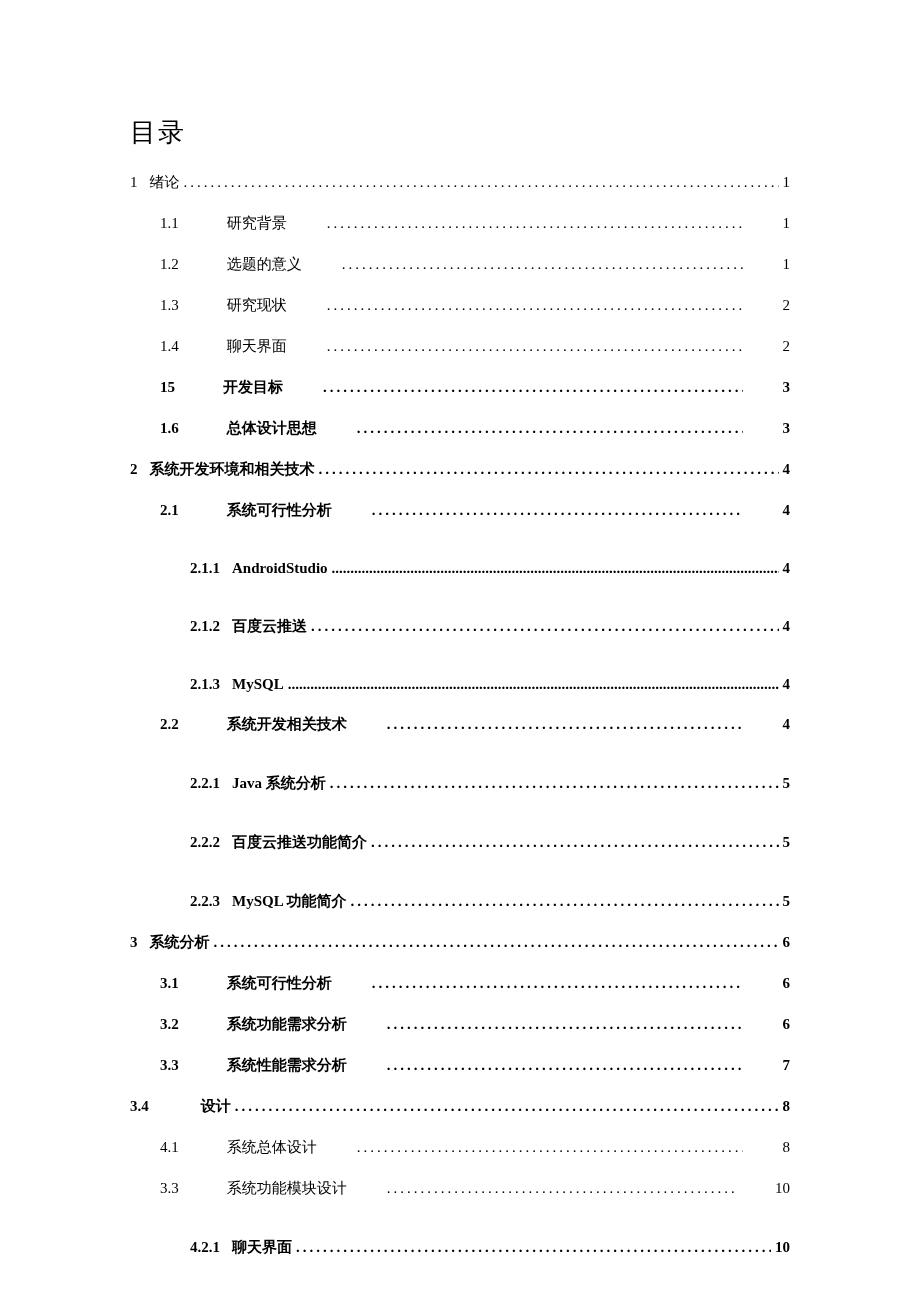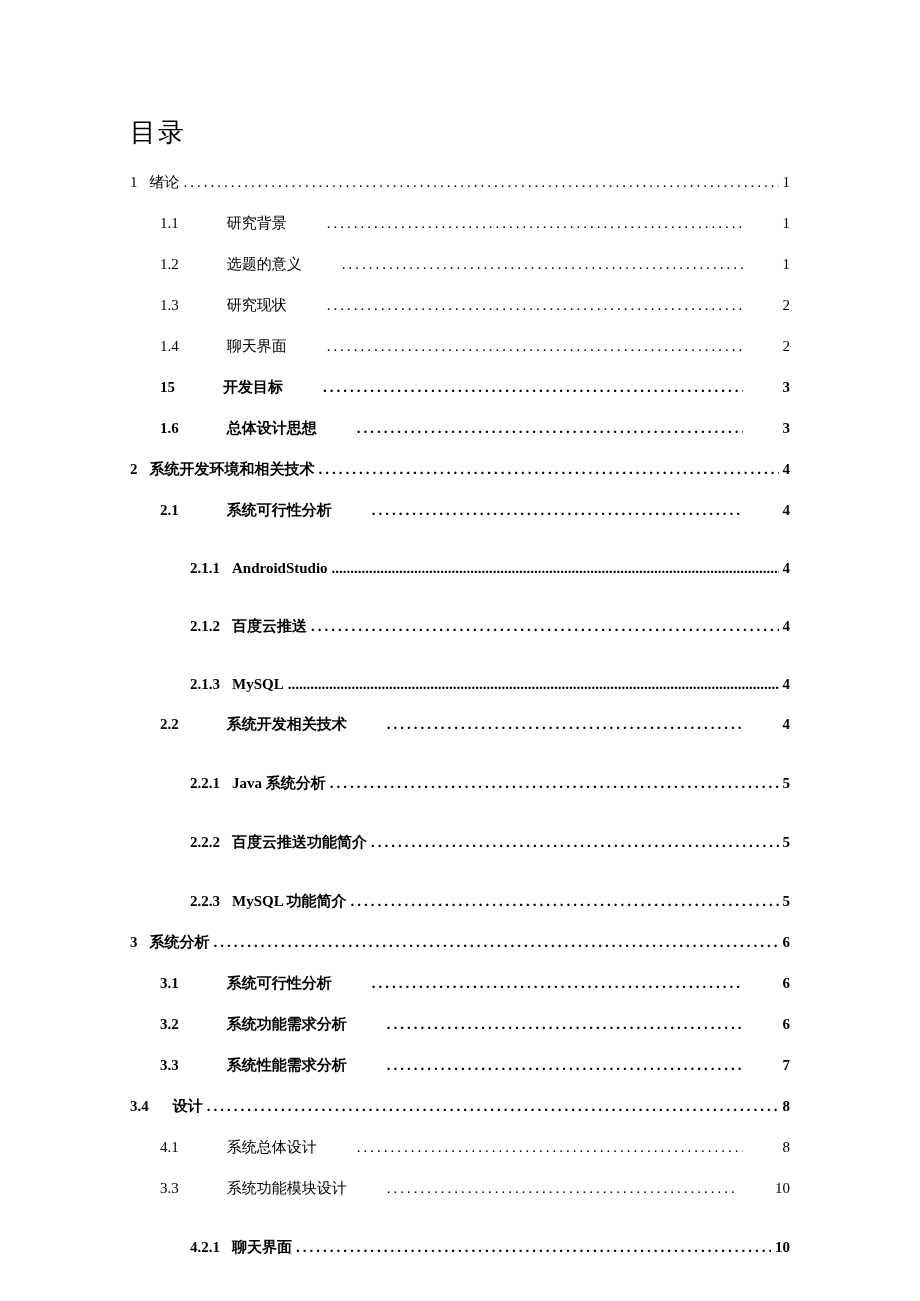--- a/index.html
+++ b/index.html
@@ -179,21 +179,21 @@
         <span class="dots">........................................................................................................................................................................................................</span>
         <span class="page-num">6</span>
       </div>
       <div class="toc-row l2 bold">
         <span class="num">3.3</span>
         <span class="label">系统性能需求分析</span>
         <span class="dots">........................................................................................................................................................................................................</span>
         <span class="page-num">7</span>
       </div>
       <div class="toc-row l1 bold">
-        <span class="num" style="margin-right: 24px;">3.4</span>
+        <span class="num" style="margin-right: 52px;">3.4</span>
         <span class="label">设计</span>
         <span class="dots">........................................................................................................................................................................................................</span>
         <span class="page-num">8</span>
       </div>
       <div class="toc-row l2">
         <span class="num">4.1</span>
         <span class="label">系统总体设计</span>
         <span class="dots">........................................................................................................................................................................................................</span>
         <span class="page-num">8</span>
       </div>

